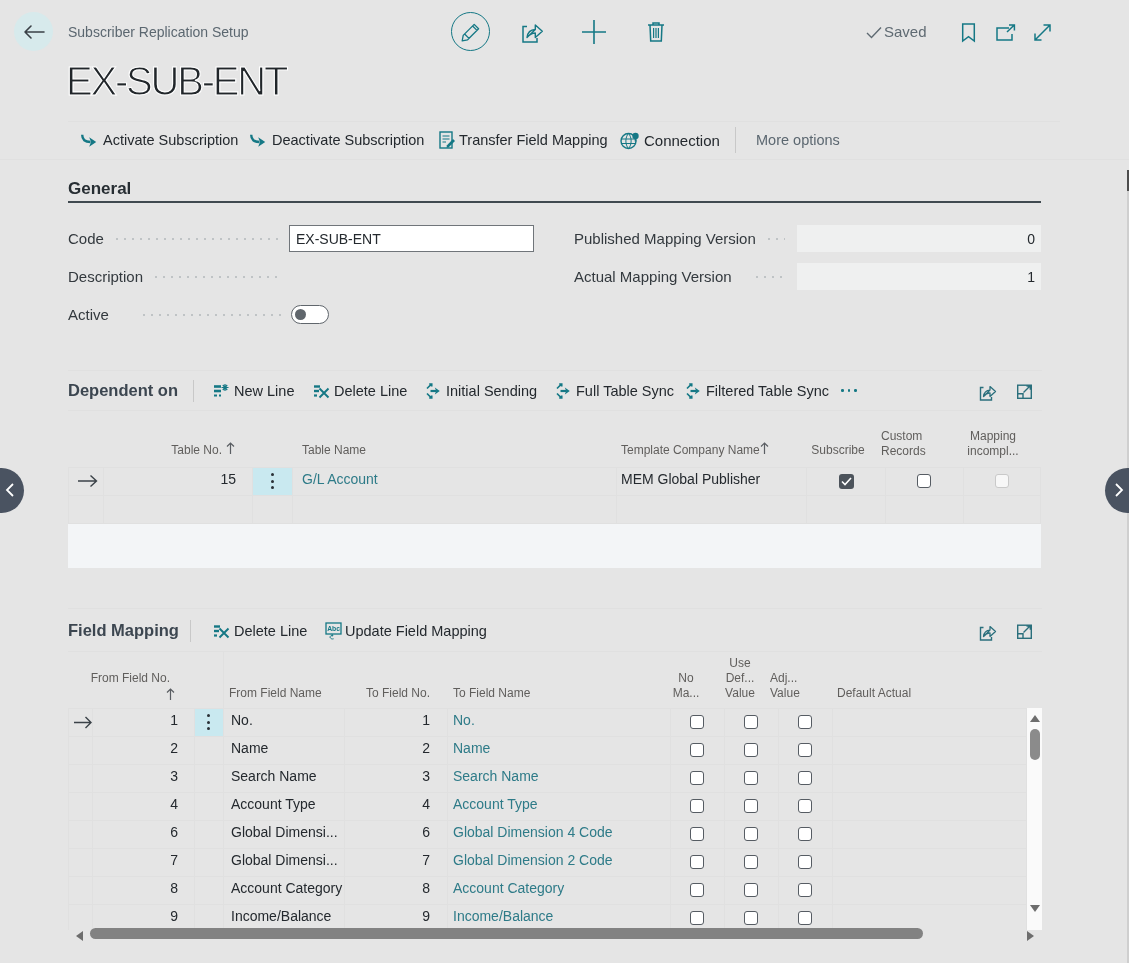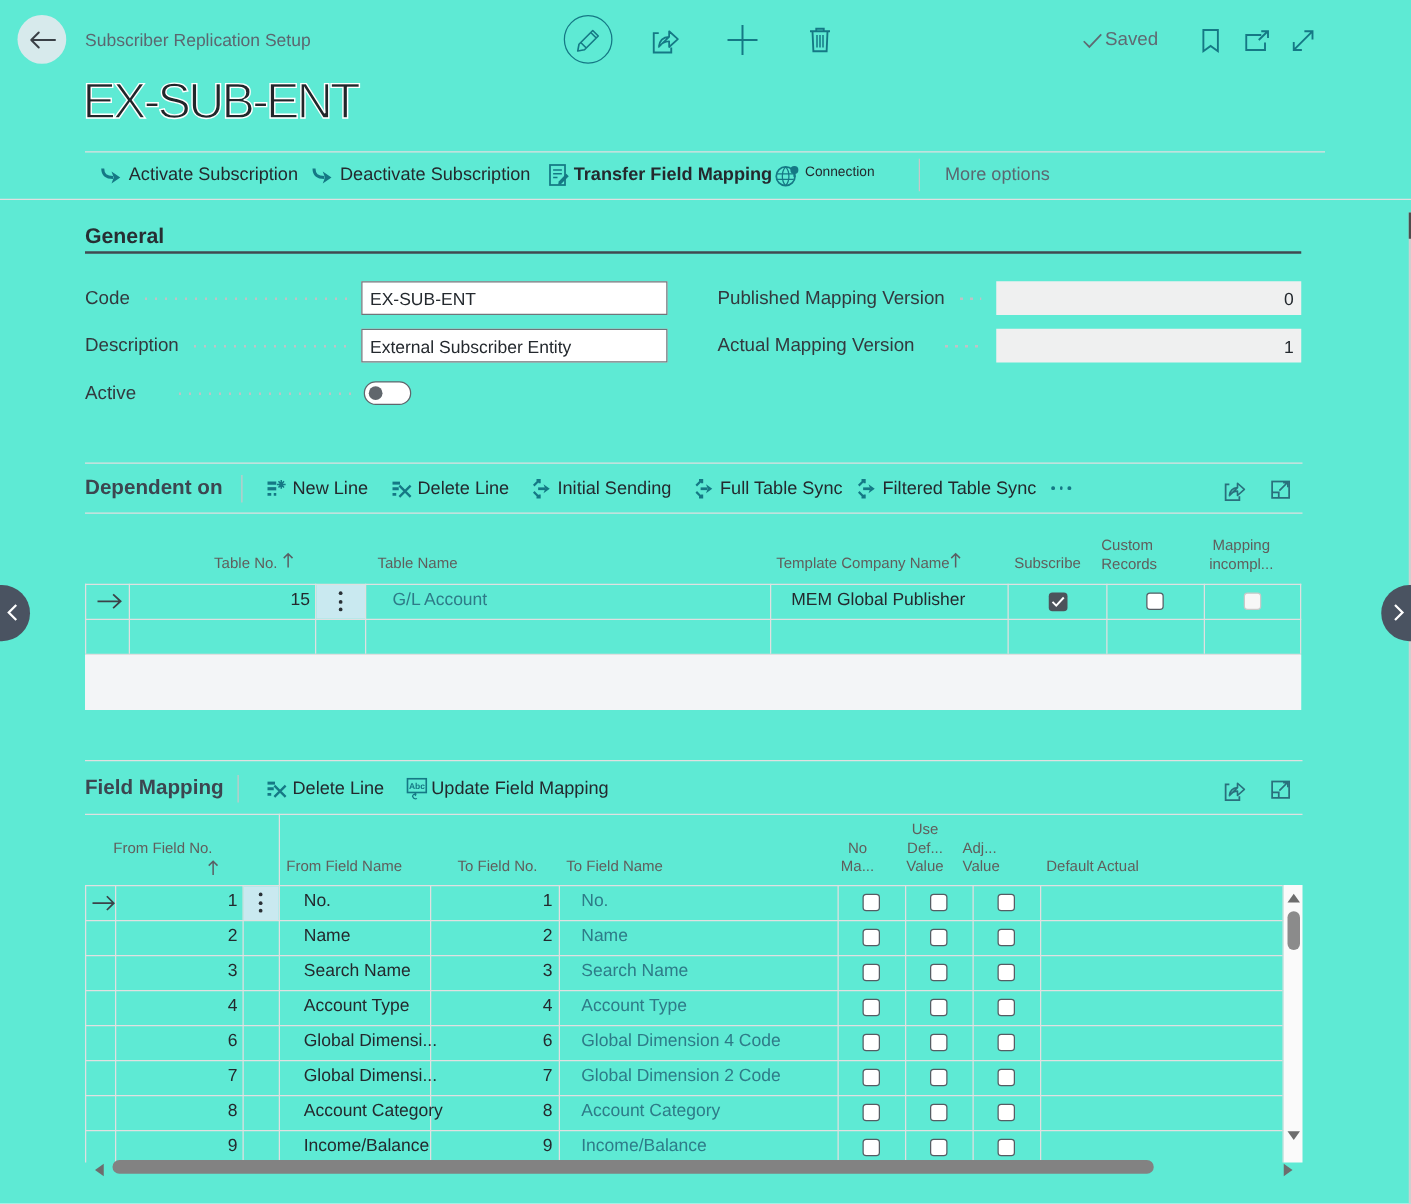--- a/index.html
+++ b/index.html
@@ -1,22 +1,22 @@
 <!DOCTYPE html>
 <html><head>
 <meta charset="utf-8">
 <style>
   html,body{margin:0;padding:0;background:#fff;}
-  #page{position:relative;width:1129px;height:963px;overflow:hidden;background:#5eead4;
+  #page{position:relative;width:1129px;height:963px;overflow:hidden;background:#e5e5e5;
         font-family:"Liberation Sans",sans-serif;color:#24292e;}
   .t{position:absolute;white-space:nowrap;}
   .hl{position:absolute;height:1px;background:#e0e0e0;}
   .vl{position:absolute;width:1px;background:#e0e0e0;}
   .ghead{font-size:12px;color:#605e5c;}
-  .cell{font-size:14px;color:#24292e;margin-left:12px;}
+  .cell{font-size:14px;color:#24292e;}
   .link{color:#2e7b88;}
   .cb{position:absolute;width:14px;height:14px;border:1.5px solid #565c63;border-radius:3px;box-sizing:border-box;background:#fff;}
   .leader{position:absolute;display:flex;align-items:center;}
   .leader .lab{font-size:15px;color:#33393e;white-space:nowrap;}
   .leader .fill{flex:1;height:2px;margin:0 4px 0 12px;
     background-image:repeating-linear-gradient(to right,#bfc3c5 0,#bfc3c5 2px,transparent 2px,transparent 8px);}
   .inp{position:absolute;box-sizing:border-box;border:1px solid #70757a;background:#fff;
        font-size:14px;color:#24292e;display:flex;align-items:center;padding-left:6px;}
   .dis{position:absolute;box-sizing:border-box;background:#eff0f0;font-size:14px;color:#24292e;
        display:flex;align-items:center;justify-content:flex-end;padding-right:6px;}
@@ -82,44 +82,43 @@
 <svg width="16" height="13" style="left:250px;top:134px;" viewBox="0 0 16 13">
   <path d="M1.2 0.8 C1.2 5.8 4 8 9.5 8" fill="none" stroke="#157885" stroke-width="2.4"></path>
   <path d="M8.2 3.2 L15.2 8 L8.2 12.8 L10 8 Z" fill="#157885"></path>
 </svg>
 <div class="t" style="left:272px;top:132px;font-size:14.5px;">Deactivate Subscription</div>
 <svg width="17" height="18" style="left:439px;top:131px;" viewBox="0 0 17 18">
   <rect x="1" y="1" width="12" height="16" fill="none" stroke="#157885" stroke-width="1.4"></rect>
   <path d="M3.5 5 H10.5 M3.5 8 H10.5 M3.5 11 H7" stroke="#157885" stroke-width="1.2"></path>
   <path d="M9.5 16.5 L16 10 L14 8 L8 14.2 L7.5 16.8 Z" fill="#157885" stroke="none"></path>
 </svg>
-<div class="t" style="left:459px;top:132px;font-size:14.5px;font-weight:bold;">Transfer Field Mapping</div>
+<div class="t" style="left:459px;top:132px;font-size:14.5px;">Transfer Field Mapping</div>
 <svg width="20" height="19" style="left:620px;top:131px;" viewBox="0 0 20 19">
   <circle cx="8.5" cy="10" r="7.5" fill="none" stroke="#157885" stroke-width="1.4"></circle>
   <path d="M1.5 8 H15 M1.5 12.5 H15 M8.5 2.5 C5 6 5 14 8.5 17.5 M8.5 2.5 C12 6 12 14 8.5 17.5" fill="none" stroke="#157885" stroke-width="1"></path>
   <circle cx="15.5" cy="5" r="3.2" fill="#157885"></circle>
   <path d="M15.5 5 V10.5" stroke="#157885" stroke-width="1.6"></path>
 </svg>
-<div class="t" style="left:644px;top:132px;font-size:11px;">Connection</div>
+<div class="t" style="left:644px;top:132px;font-size:15px;">Connection</div>
 <div class="vl" style="left:735px;top:127px;height:26px;background:#c8c8c8;"></div>
 <div class="t" style="left:756px;top:132px;font-size:14.5px;color:#5b6770;">More options</div>
 
 <div class="t" style="left:68px;top:179px;font-size:17px;font-weight:bold;color:#272e33;">General</div>
 <div style="position:absolute;left:68px;top:201px;width:973px;height:2px;background:#404a50;"></div>
 
 <div class="leader" style="left:68px;top:230px;width:217px;">
       <span class="lab">Code</span>
       <span class="fill"></span>
     </div>
 <div class="inp" style="left:289px;top:225px;width:245px;height:27px;">EX-SUB-ENT</div>
 <div class="leader" style="left:68px;top:268px;width:217px;">
       <span class="lab">Description</span>
       <span class="fill"></span>
     </div>
-<div class="inp" style="left:289px;top:263px;width:245px;height:27px;">External Subscriber Entity</div>
 <div class="leader" style="left:68px;top:306px;width:217px;gap:22px;">
       <span class="lab">Active</span>
       <span class="fill"></span>
     </div>
 
 <div style="position:absolute;left:291px;top:305px;width:38px;height:19px;border:1.5px solid #60666c;border-radius:10px;box-sizing:border-box;background:#fff;"></div>
 <div style="position:absolute;left:295px;top:309px;width:11px;height:11px;border-radius:50%;background:#60666c;"></div>
 
 <div class="leader" style="left:574px;top:230px;width:215px;">
       <span class="lab">Published Mapping Version</span>

